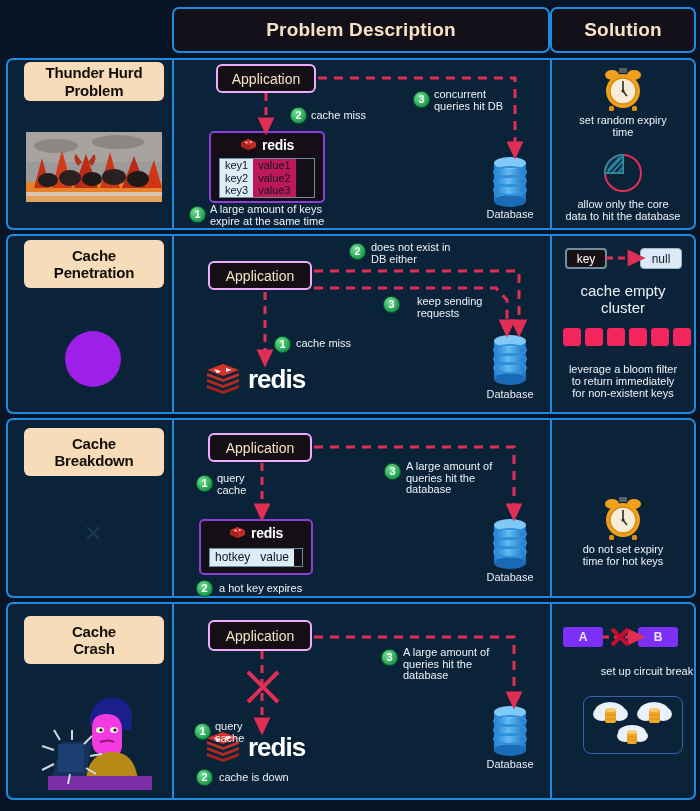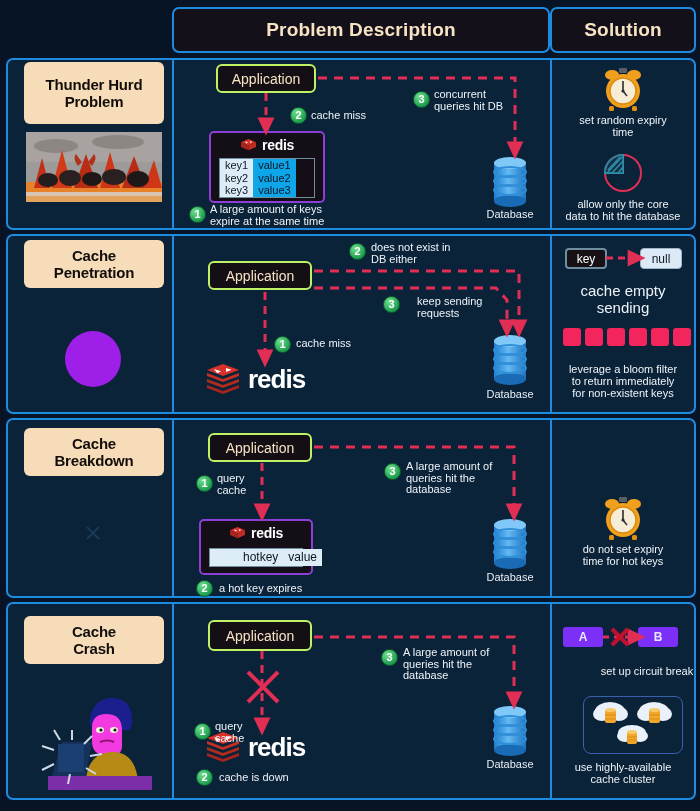--- a/index.html
+++ b/index.html
@@ -18,32 +18,32 @@
   .hdr { position:absolute; top:7px; height:46px; background:#141019; border:2px solid #1e8ae0; border-radius:7px;
          display:flex; align-items:center; justify-content:center; }
   .hdr span { color:#f7e3c4; font-size:19px; font-weight:bold; letter-spacing:.2px; }
 
   
   .chip { position:absolute; background:#f6dcb8; border-radius:6px; display:flex; align-items:center;
           justify-content:center; text-align:center; }
   .chip span { color:#120d0a; font-weight:bold; font-size:15px; line-height:1.15; letter-spacing:-.2px; }
 
   
-  .app { position:absolute; background:#140f14; border:2px solid #bef264; border-radius:6px;
+  .app { position:absolute; background:#140f14; border:2px solid #f0abfc; border-radius:6px;
          display:flex; align-items:center; justify-content:center; }
   .app span { color:#f7e3c4; font-size:14px; }
 
   
   .redisbox { position:absolute; background:#140f17; border:2px solid #8b3fd6; border-radius:5px; }
   .redis-head { display:flex; align-items:center; justify-content:center; gap:5px; height:24px; }
   .redis-head .rword { color:#ffffff; font-size:14px; font-weight:bold; letter-spacing:-.3px; }
   .kvtable { display:flex; margin:1px 8px 5px 8px; border:1px solid #6f8fa0;align-items:center; }
   .kvcol { display:flex; flex-direction:column; }
   .kvcol.k { background:#dcedf8; }
-  .kvcol.v { background:#0ea5e9; }
+  .kvcol.v { background:#be185d; }
   .kvcol div { font-size:11px; color:#101820; padding:0px 5px; line-height:12.5px; white-space:nowrap; }
   .kvcol.v div { color:#0d1620; }
 
   
   .redislogo { position:absolute; display:flex; align-items:center; gap:7px; }
   .redislogo .rword { color:#fff; font-weight:bold; letter-spacing:-1px; }
 
   
   .db { position:absolute; }
   .dblabel { position:absolute; color:#e8eef5; font-size:11px; text-align:center; white-space:nowrap; }
@@ -111,21 +111,21 @@
   <div class="vline" style="left:550px; top:234px; height:180px;"></div>
 
   <div class="cell-border" style="left:6px; top:418px; width:690px; height:180px;"></div>
   <div class="vline" style="left:172px; top:418px; height:180px;"></div>
   <div class="vline" style="left:550px; top:418px; height:180px;"></div>
 
   <div class="cell-border" style="left:6px; top:602px; width:690px; height:198px;"></div>
   <div class="vline" style="left:172px; top:602px; height:198px;"></div>
   <div class="vline" style="left:550px; top:602px; height:198px;"></div>
 
-  <div class="chip" style="left:24px; top:62px; width:140px; height:62px;">
+  <div class="chip" style="left:24px; top:62px; width:140px; height:39px;">
     <span>
       <span>Thunder Hurd</span><br><span>Problem</span>
     </span>
   </div>
 
   <div class="illus" style="left:26px; top:132px; width:136px; height:70px;">
     <svg width="136" height="70" viewBox="0 0 136 70">
       <rect width="136" height="70" fill="#9d9a9a"></rect>
       <rect y="0" width="136" height="30" fill="#a8a3a0"></rect>
       <ellipse cx="30" cy="14" rx="22" ry="7" fill="#8d8783"></ellipse>
@@ -319,21 +319,21 @@
   </div>
 
   <div class="kbox" style="left:565px; top:248px; width:42px; height:21px;">
     <span>key</span>
   </div>
   <div class="nbox" style="left:640px; top:248px; width:42px; height:21px;">
     <span>null</span>
   </div>
   <div class="scap big" style="left:548px; top:282px;">
     <div>cache empty</div>
-      <div>sending</div>
+      <div>cluster</div>
   </div>
 
   <div class="bloom" style="left:563px; top:328px;">
     <i></i>
       <i></i>
       <i></i>
       <i></i>
       <i></i>
       <i></i>
   </div>
@@ -365,21 +365,21 @@
         <path d="M8.5 1 L16 4.2 L8.5 7.4 L1 4.2 Z" fill="#d6322a"></path>
         <path d="M1 4.2 L1 9 L8.5 12.3 L8.5 7.4 Z" fill="#a5241c"></path>
         <path d="M16 4.2 L16 9 L8.5 12.3 L8.5 7.4 Z" fill="#c02c22"></path>
         <path d="M5 3.6 l3 1 l-1.6 .9 Z" fill="#fff"></path>
         <path d="M10 3.2 l2.4 .8 l-2.4 1 Z" fill="#fff"></path>
       </svg>
       <span class="rword">redis</span>
     </div>
     <div class="kvtable" style="margin-top:3px;">
       <div class="kvcol k">
-        <div style="font-size:12px; line-height:17px;margin-left:28px;">hotkey</div>
+        <div style="font-size:12px; line-height:17px;">hotkey</div>
       </div>
       <div class="kvcol v" style="background:#dcedf8;">
         <div style="font-size:12px; line-height:17px;">value</div>
       </div>
     </div>
   </div>
 
   <div class="db" style="left:490px; top:518px;">
     <svg width="40" height="52" viewBox="0 0 40 52">
       <rect x="4" y="7" width="32" height="38" fill="url(#dbg1)"></rect>
@@ -556,24 +556,20 @@
         <ellipse cx="48" cy="36" rx="14" ry="8" fill="#e9f2fb"></ellipse>
         <ellipse cx="41" cy="39" rx="8" ry="6" fill="#e9f2fb"></ellipse>
         <ellipse cx="56" cy="39" rx="8" ry="6" fill="#e9f2fb"></ellipse>
         <rect x="43" y="35" width="10" height="12" rx="2" fill="#f2a62a"></rect>
         <ellipse cx="48" cy="35" rx="5" ry="2" fill="#f8c969"></ellipse>
         <line x1="43" y1="40" x2="53" y2="40" stroke="#d88c13" stroke-width="1"></line>
         <line x1="43" y1="43" x2="53" y2="43" stroke="#d88c13" stroke-width="1"></line>
       </g>
     </svg>
   </div>
-  <div class="scap" style="left:548px; top:761px;">
-    <div>use highly-available</div>
-      <div>cache cluster</div>
-  </div>
 
   <svg class="arrows">
     <defs>
       <marker id="ah" markerWidth="7" markerHeight="7" refX="3.2" refY="3.2" orient="auto">
         <path d="M0.4,0.4 L6.4,3.2 L0.4,6.0 Z" fill="#e12e55"></path>
       </marker>
     </defs>
 
     <path d="M266 93 L266 126" stroke="#e12e55" stroke-width="3" fill="none" stroke-dasharray="8 6" marker-end="url(#ah)"></path>
     <path d="M318 78 L515 78 L515 150" stroke="#e12e55" stroke-width="3" fill="none" stroke-dasharray="9 7" marker-end="url(#ah)"></path>

